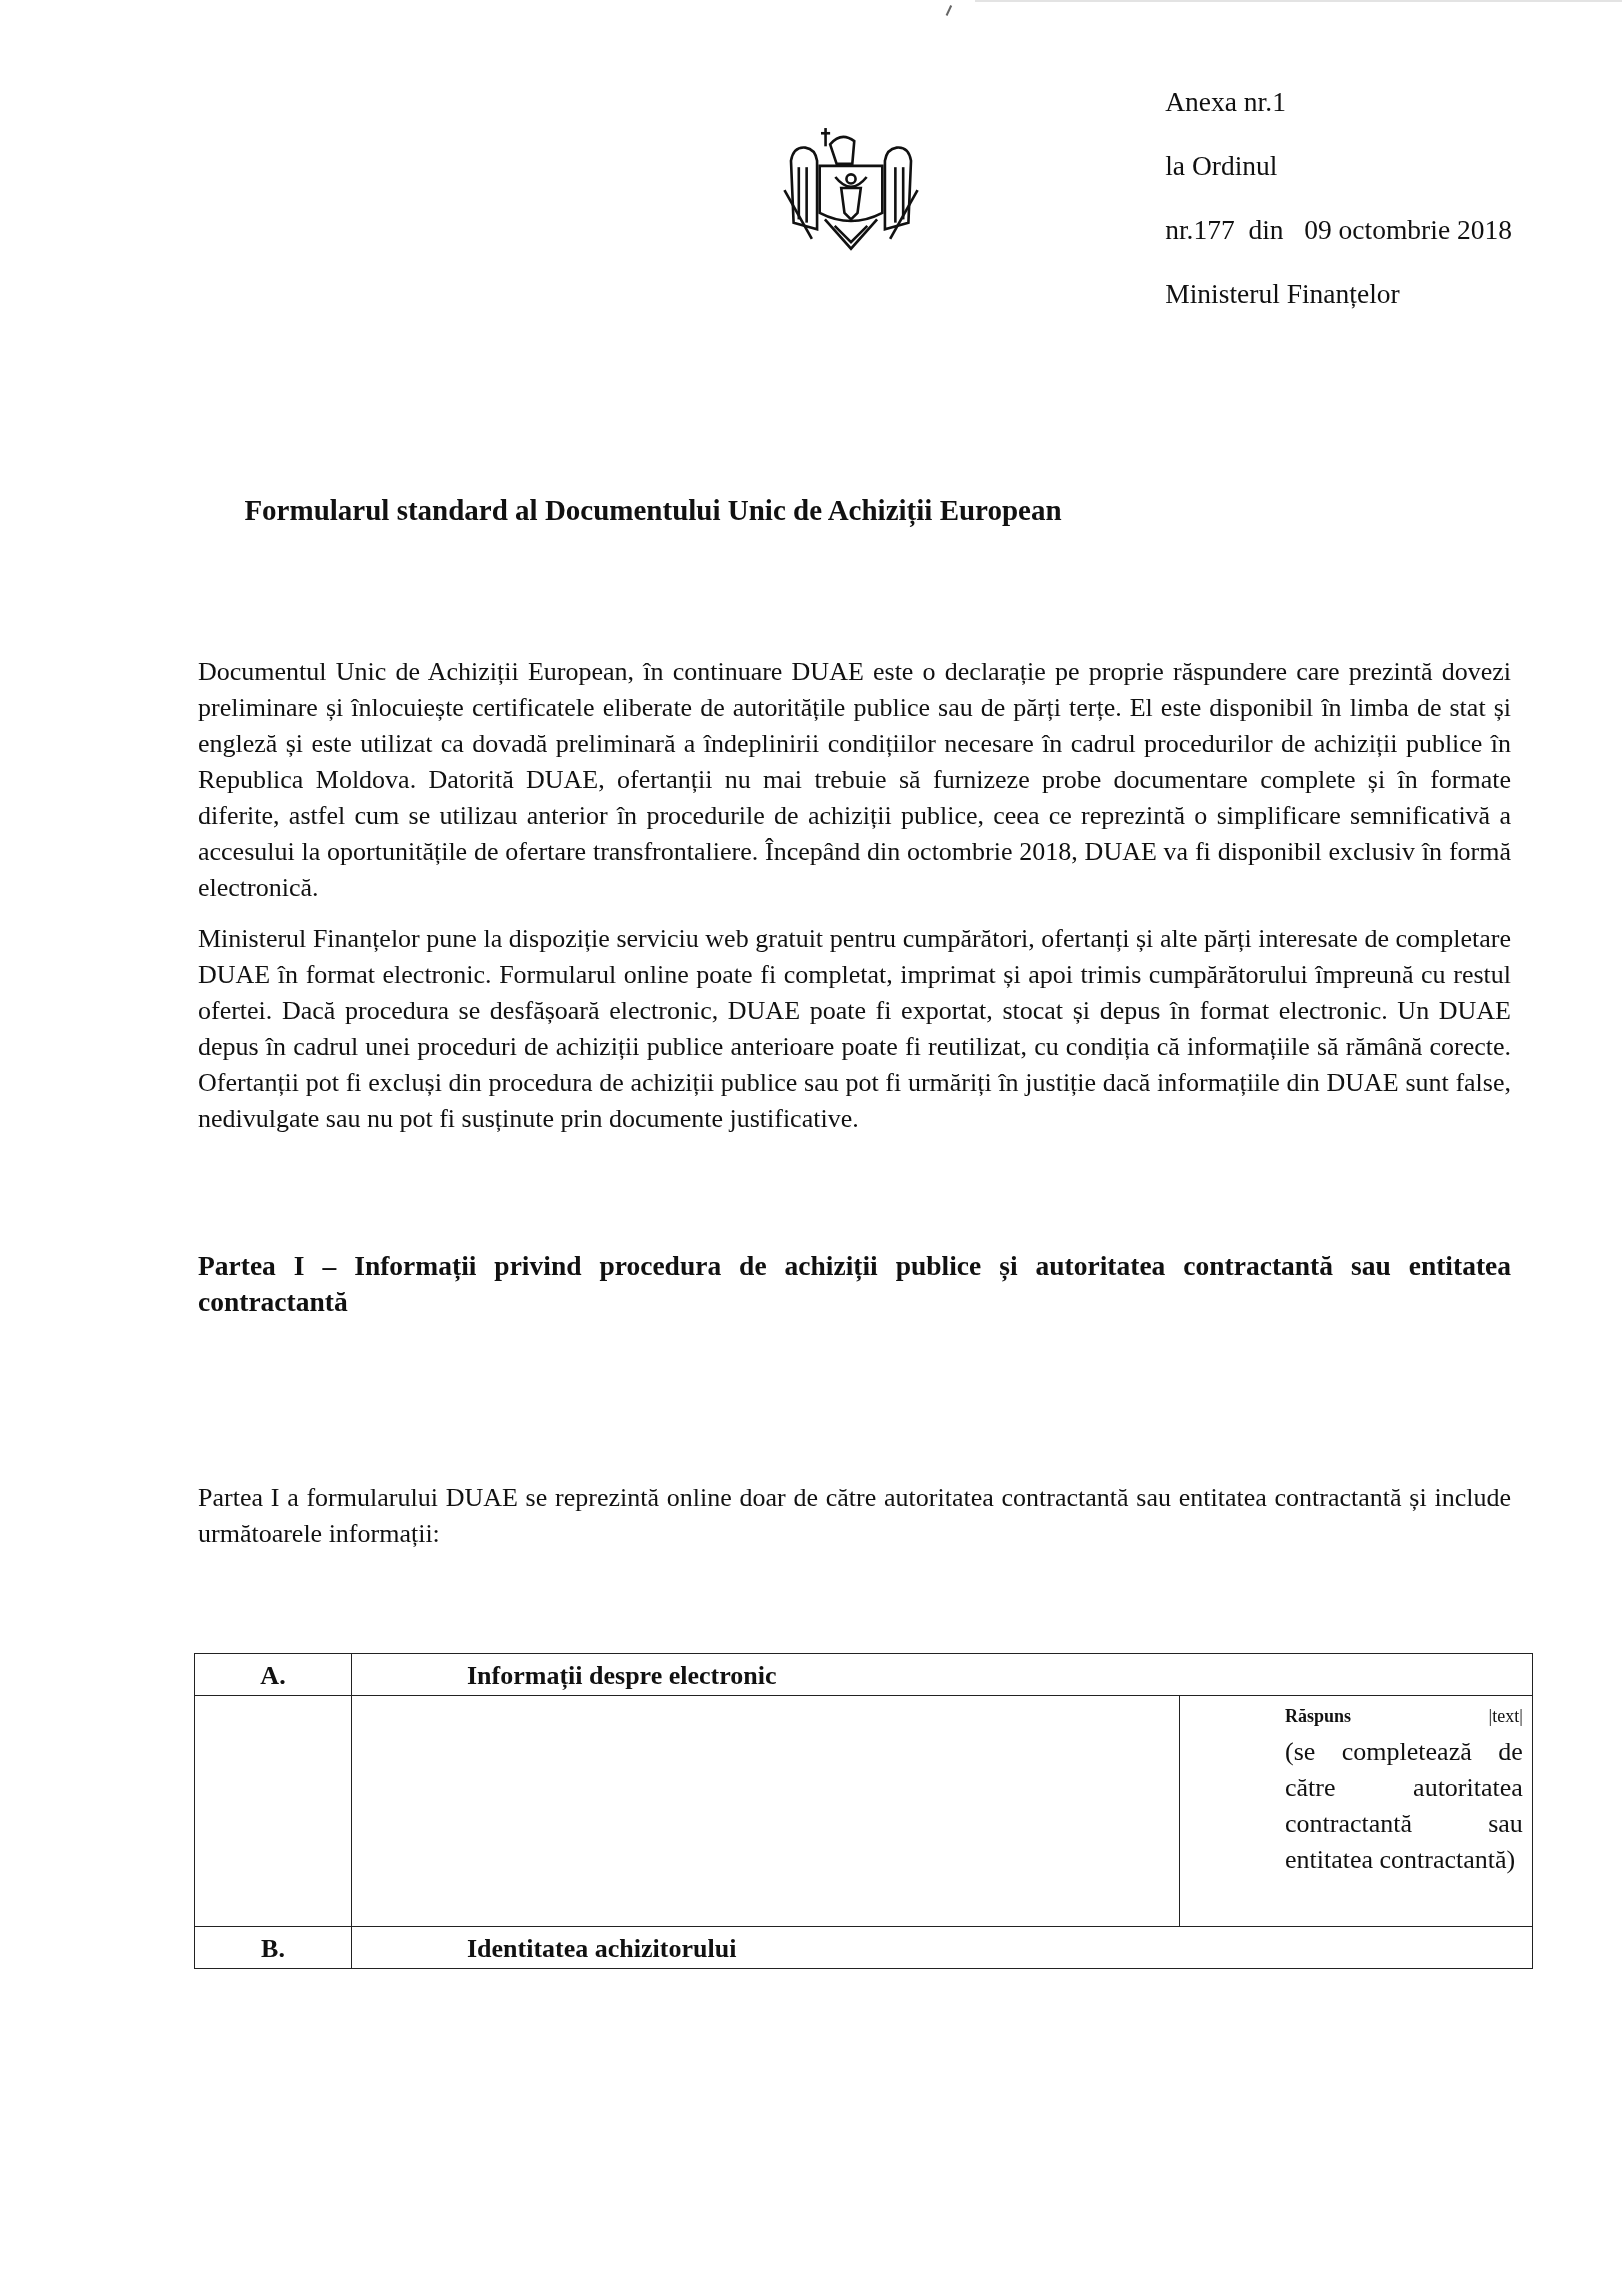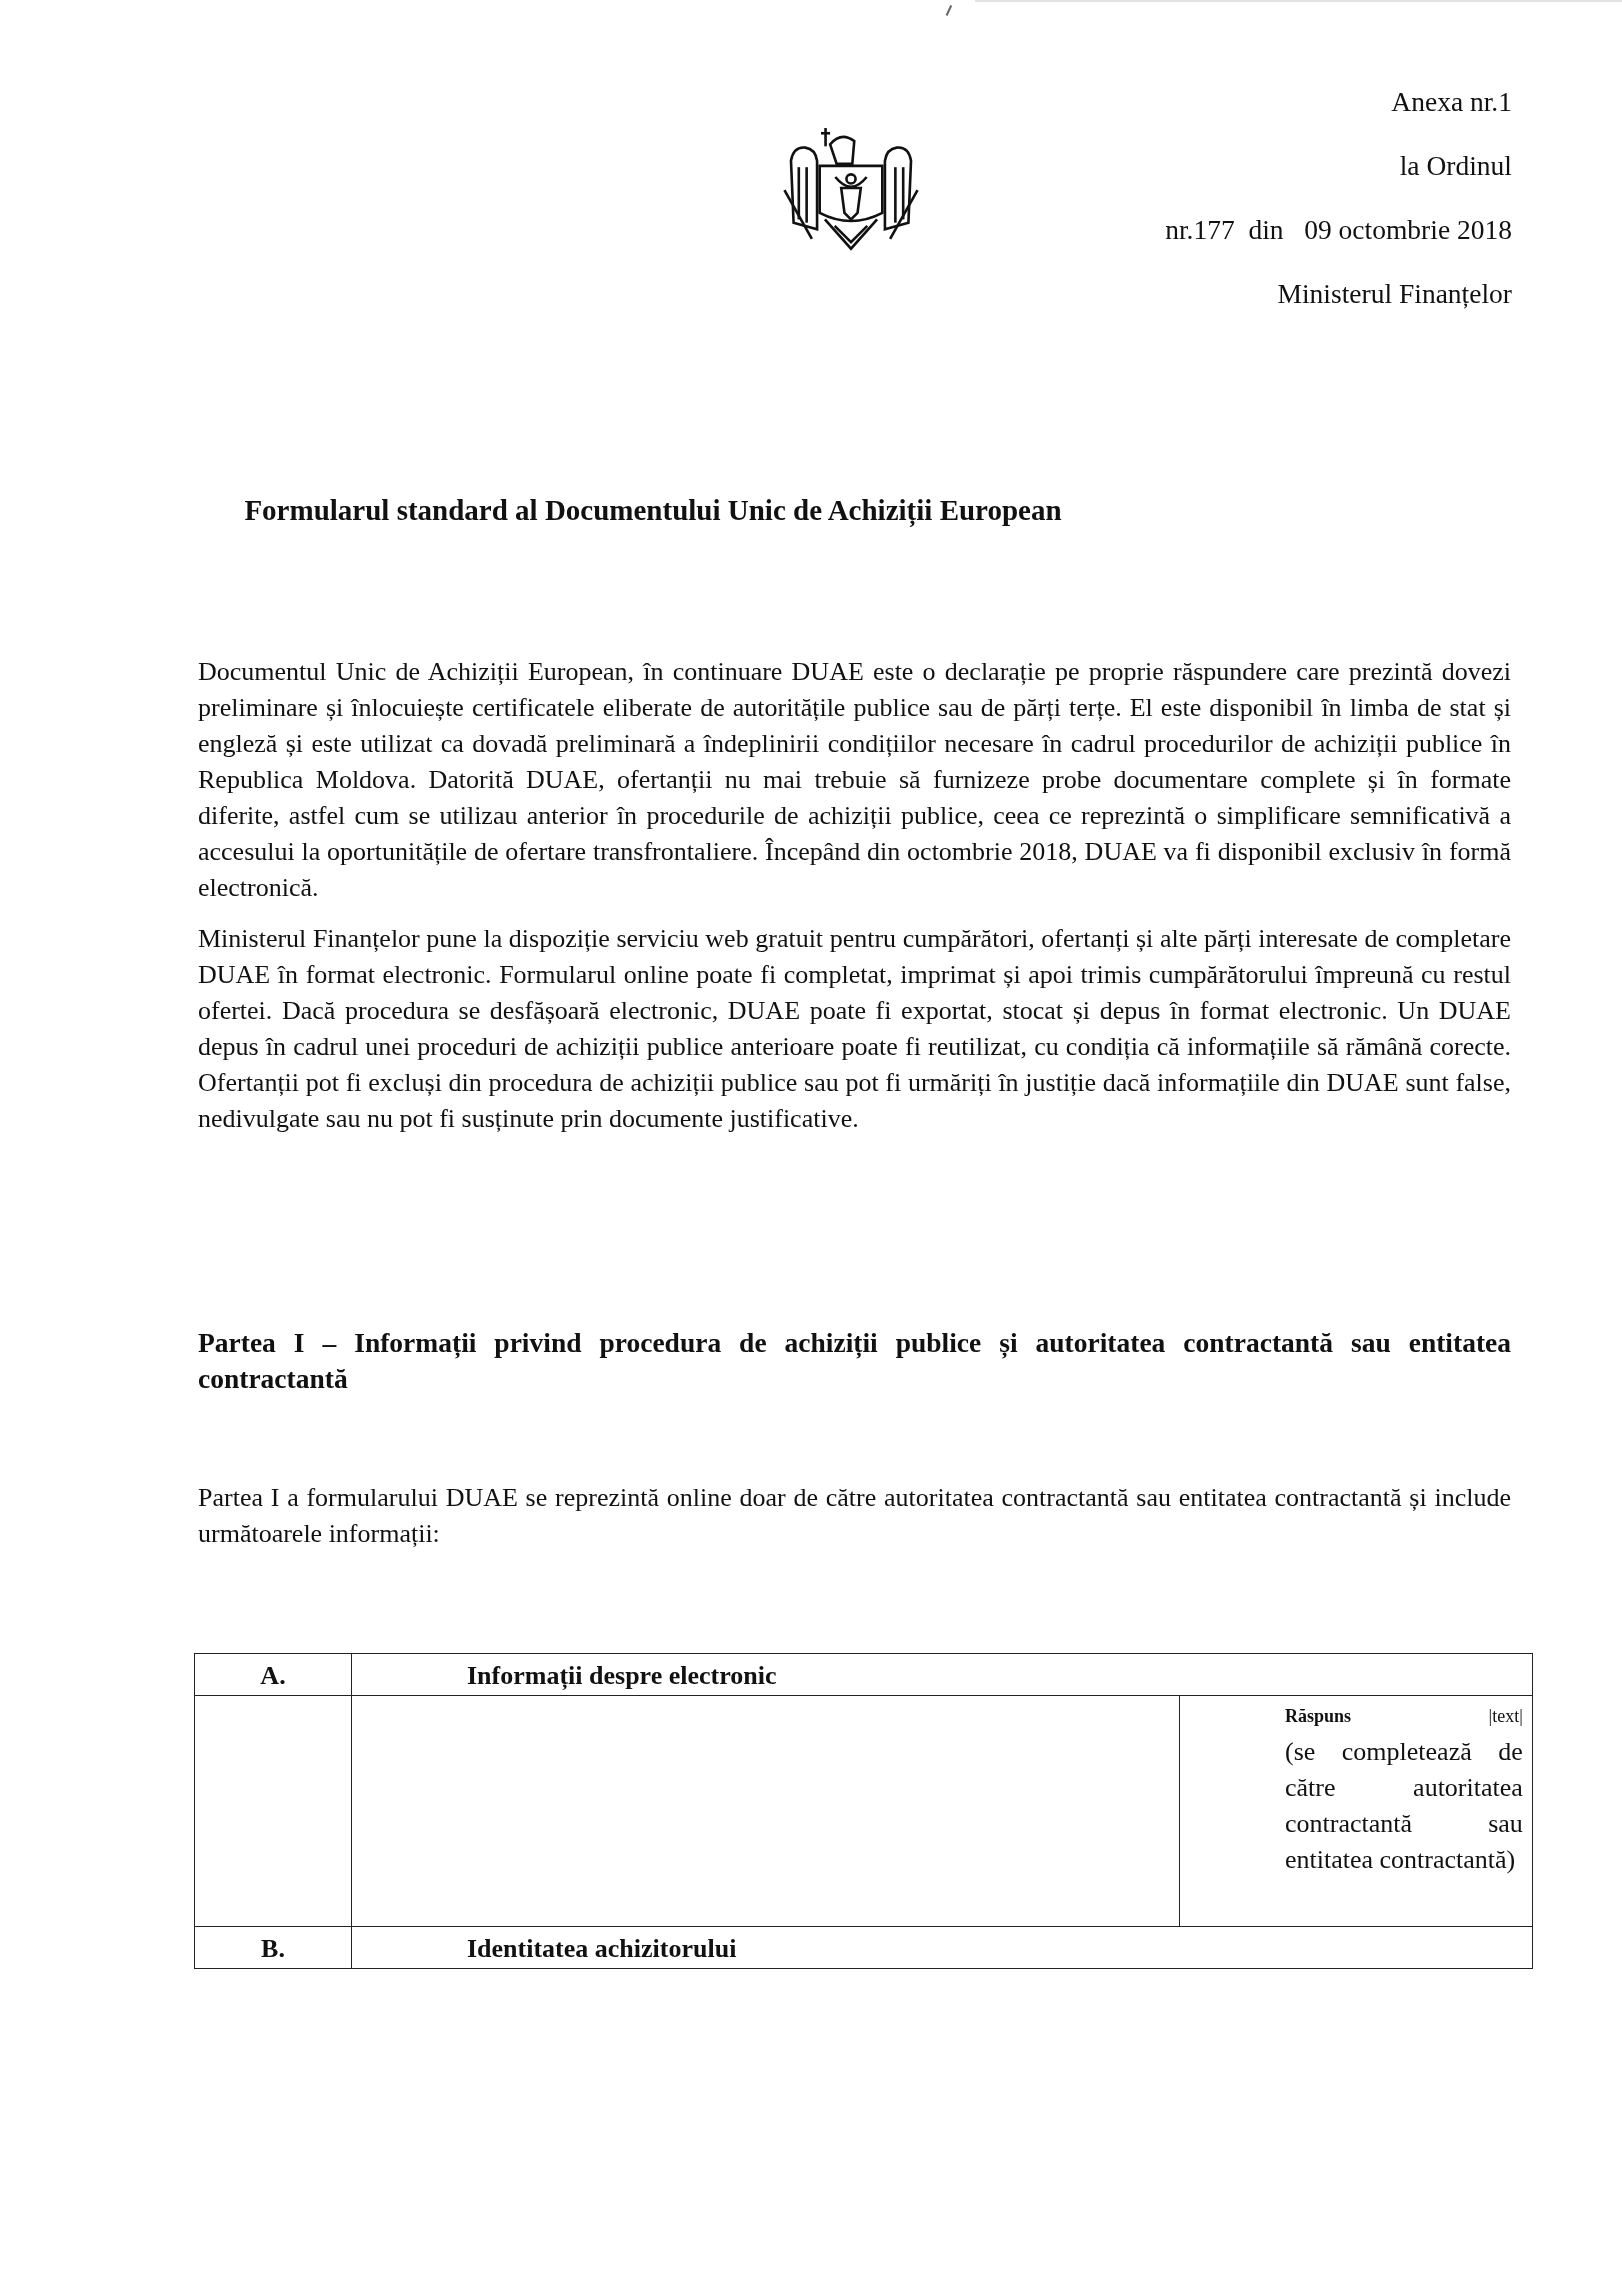--- a/index.html
+++ b/index.html
@@ -36,21 +36,20 @@
       position: absolute;
       left: 779px;
       top: 115px;
       width: 144px;
       height: 137px;
     }
     .header-right {
       position: absolute;
       right: 111px;
       top: 85px;
-      text-align: right;
       font-size: 27.5px;
       line-height: 33px;
     }
     .header-right .line {
       height: 33px;
       margin-bottom: 31px;
       white-space: pre;
     }
     .doc-title {
       position: absolute;
@@ -69,21 +68,21 @@
       font-size: 26px;
       line-height: 36px;
       text-align: justify;
     }
     .p1 { top: 625px; margin-top: 29px; }
     .p2 { top: 921px; }
     .section-heading {
       position: absolute;
       left: 198px;
       width: 1313px;
-      top: 1325px;
+      top: 1248px;
       font-weight: bold;
       font-size: 27.5px;
       line-height: 36px;
       text-align: justify;
     }
     .p3 { top: 1480px; }
     .form-table {
       position: absolute;
       left: 194px;
       top: 1653px;

